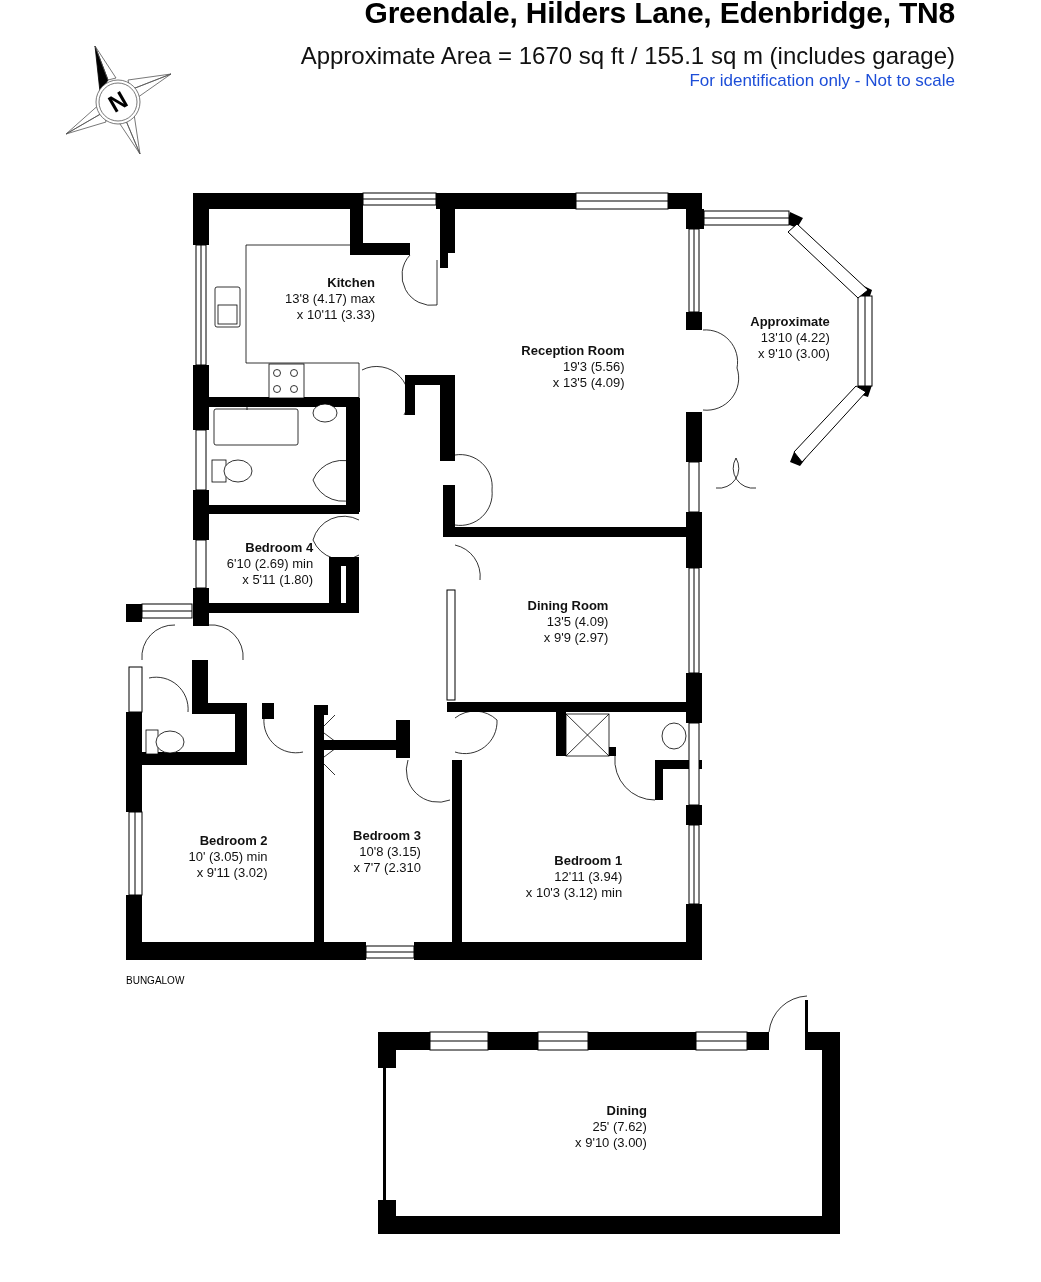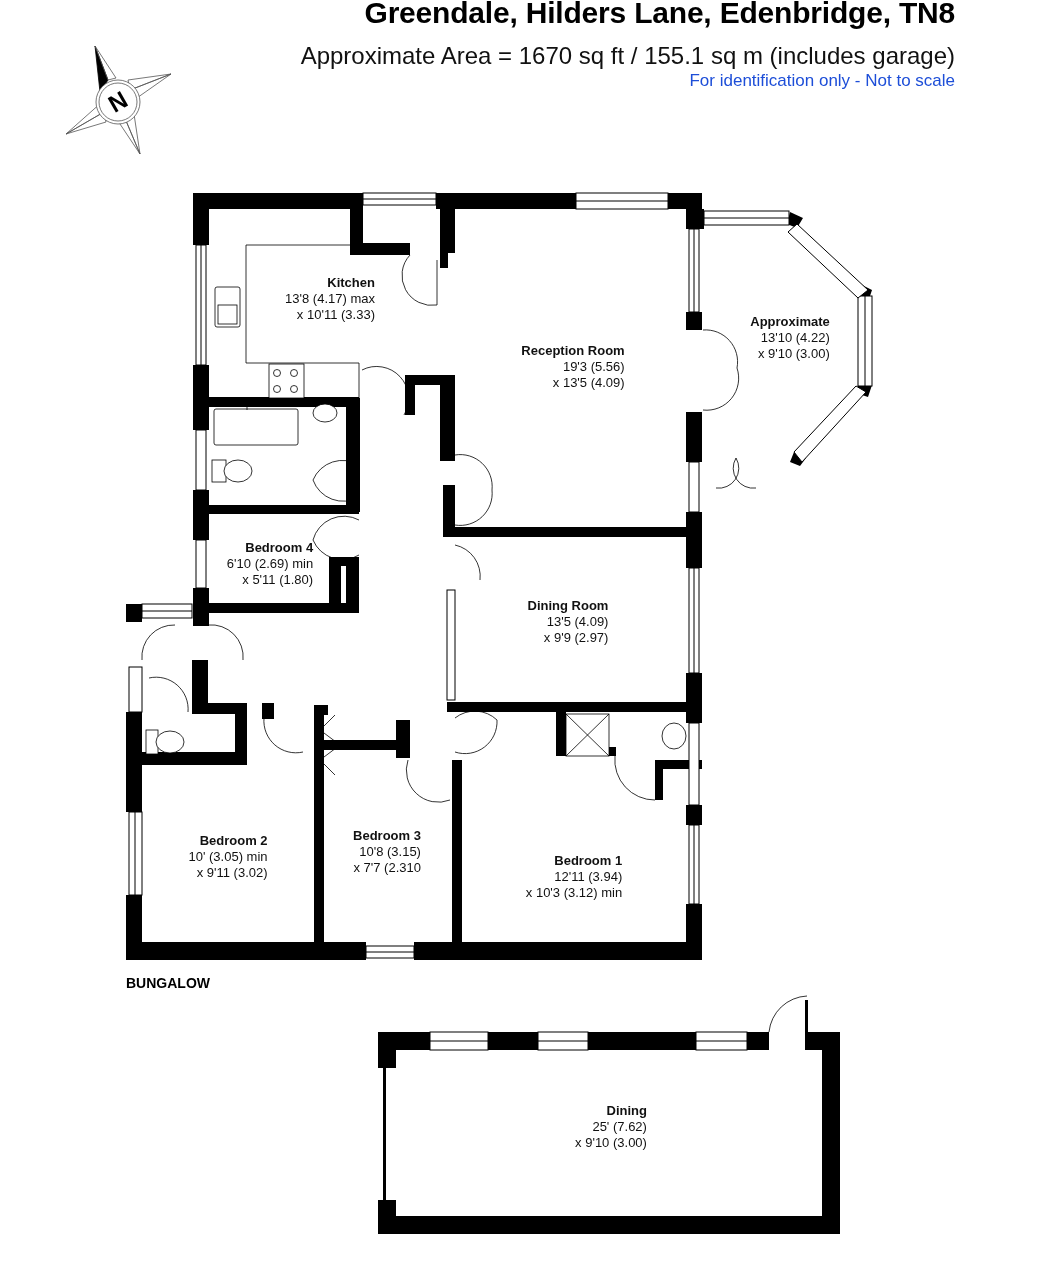--- a/index.html
+++ b/index.html
@@ -4,21 +4,21 @@
 <style>
   html, body { margin: 0; padding: 0; background: #ffffff; }
   body { width: 1041px; height: 1282px; position: relative; overflow: hidden; font-family: "Liberation Sans", sans-serif; color: #000; }
   .title { position: absolute; right: 86px; top: -4px; font-size: 30px; font-weight: bold; white-space: nowrap; letter-spacing: -0.2px; }
   .subtitle { position: absolute; right: 86px; top: 42px; font-size: 24px; white-space: nowrap; color: #111; }
   .note { position: absolute; right: 86px; top: 71px; font-size: 17px; white-space: nowrap; color: #1d4ed8; }
   .plan { position: absolute; left: 0; top: 0; }
   .room-label { position: absolute; text-align: right; font-size: 13px; line-height: 16px; color: #111; white-space: nowrap; transform: translateX(-50%); }
   .room-label .name { font-weight: bold; display: block; }
   .room-label .dim { display: block; }
-  .section-label { position: absolute; left: 126px; top: 975px; font-weight: bold; font-size: 14px; }
+  .section-label { position: absolute; left: 126px; top: 975px; font-weight: normal; font-size: 10px; }
   .compass { position: absolute; left: 58px; top: 40px; }
 </style>
 </head>
 <body>
 
 <div class="title">Greendale, Hilders Lane, Edenbridge, TN8</div>
 <div class="subtitle">Approximate Area = 1670 sq ft / 155.1 sq m (includes garage)</div>
 <div class="note">For identification only - Not to scale</div>
 
 <svg class="compass" width="120" height="120" viewBox="0 0 120 120">

